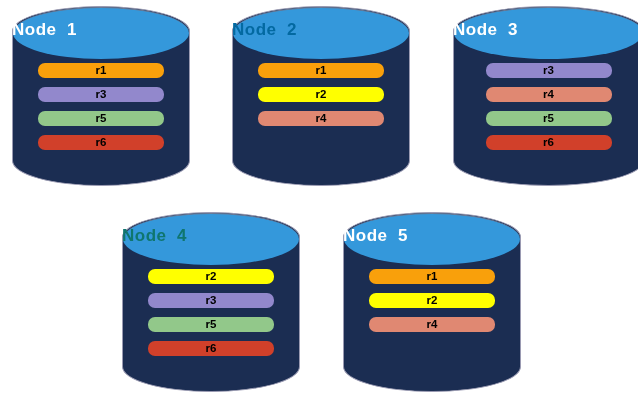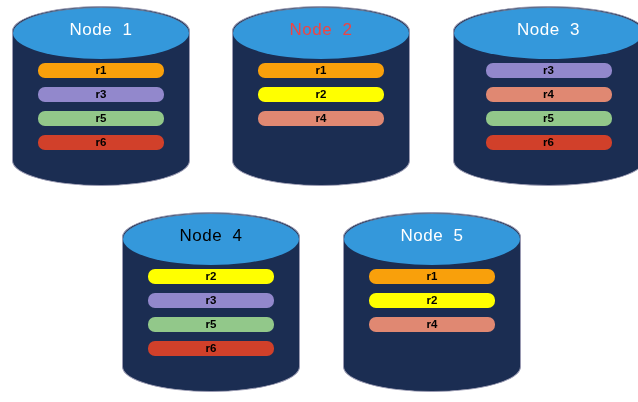--- a/index.html
+++ b/index.html
@@ -49,24 +49,23 @@
     border-radius: 50%;
     box-sizing: border-box;
     border-top: 1.5px solid #6a7a96;
   }
 
   .node-title {
     position: absolute;
     left: 0;
     top: 14px;
     width: 100%;
-    text-align: center;
     color: #ffffff;
     font-size: 17px;
-    font-weight: normal;
+    font-weight: bold;
     letter-spacing: 0.5px;
     white-space: pre;
     z-index: 4;
   }
 
   .replicas {
     position: absolute;
     left: 0;
     width: 100%;
     z-index: 3;
@@ -102,42 +101,42 @@
       <div class="replicas" style="top: 57px;">
         <div class="replica" style="background: rgb(249, 160, 11); width: 126px; color: rgb(0, 0, 0);">r1</div>
         <div class="replica" style="background: rgb(146, 136, 204); width: 126px; color: rgb(0, 0, 0);">r3</div>
         <div class="replica" style="background: rgb(146, 200, 138); width: 126px; color: rgb(0, 0, 0);">r5</div>
         <div class="replica" style="background: rgb(209, 64, 42); width: 126px; color: rgb(0, 0, 0);">r6</div>
       </div>
     </div>
     <div class="node" style="left: 232px; top: 6px; width: 178px; height: 180px;">
       <div class="cyl-body" style="background: rgb(27, 45, 82); border-color: rgb(154, 154, 178);"></div>
       <div class="cyl-top" style="background: rgb(52, 152, 219);"></div>
-      <div class="node-title" style="color: #ef4444;">Node  2</div>
+      <div class="node-title" style="color: #0369a1;">Node  2</div>
       <div class="replicas" style="top: 57px;">
         <div class="replica" style="background: rgb(249, 160, 11); width: 126px; color: rgb(0, 0, 0);">r1</div>
         <div class="replica" style="background: rgb(255, 255, 0); width: 126px; color: rgb(0, 0, 0);">r2</div>
         <div class="replica" style="background: rgb(224, 136, 114); width: 126px; color: rgb(0, 0, 0);">r4</div>
       </div>
     </div>
     <div class="node" style="left: 453px; top: 6px; width: 178px; height: 180px; padding-left: 13px;">
       <div class="cyl-body" style="background: rgb(27, 45, 82); border-color: rgb(154, 154, 178);"></div>
       <div class="cyl-top" style="background: rgb(52, 152, 219);"></div>
       <div class="node-title" style="color: rgb(255, 255, 255);">Node  3</div>
       <div class="replicas" style="top: 57px;">
         <div class="replica" style="background: rgb(146, 136, 204); width: 126px; color: rgb(0, 0, 0);">r3</div>
         <div class="replica" style="background: rgb(224, 136, 114); width: 126px; color: rgb(0, 0, 0);">r4</div>
         <div class="replica" style="background: rgb(146, 200, 138); width: 126px; color: rgb(0, 0, 0);">r5</div>
         <div class="replica" style="background: rgb(209, 64, 42); width: 126px; color: rgb(0, 0, 0);">r6</div>
       </div>
     </div>
     <div class="node" style="left: 122px; top: 212px; width: 178px; height: 180px;">
       <div class="cyl-body" style="background: rgb(27, 45, 82); border-color: rgb(154, 154, 178);"></div>
       <div class="cyl-top" style="background: rgb(52, 152, 219);"></div>
-      <div class="node-title" style="color: #000000;">Node  4</div>
+      <div class="node-title" style="color: #0f766e;">Node  4</div>
       <div class="replicas" style="top: 57px;">
         <div class="replica" style="background: rgb(255, 255, 0); width: 126px; color: rgb(0, 0, 0);">r2</div>
         <div class="replica" style="background: rgb(146, 136, 204); width: 126px; color: rgb(0, 0, 0);">r3</div>
         <div class="replica" style="background: rgb(146, 200, 138); width: 126px; color: rgb(0, 0, 0);">r5</div>
         <div class="replica" style="background: rgb(209, 64, 42); width: 126px; color: rgb(0, 0, 0);">r6</div>
       </div>
     </div>
     <div class="node" style="left: 343px; top: 212px; width: 178px; height: 180px;">
       <div class="cyl-body" style="background: rgb(27, 45, 82); border-color: rgb(154, 154, 178);"></div>
       <div class="cyl-top" style="background: rgb(52, 152, 219);"></div>

